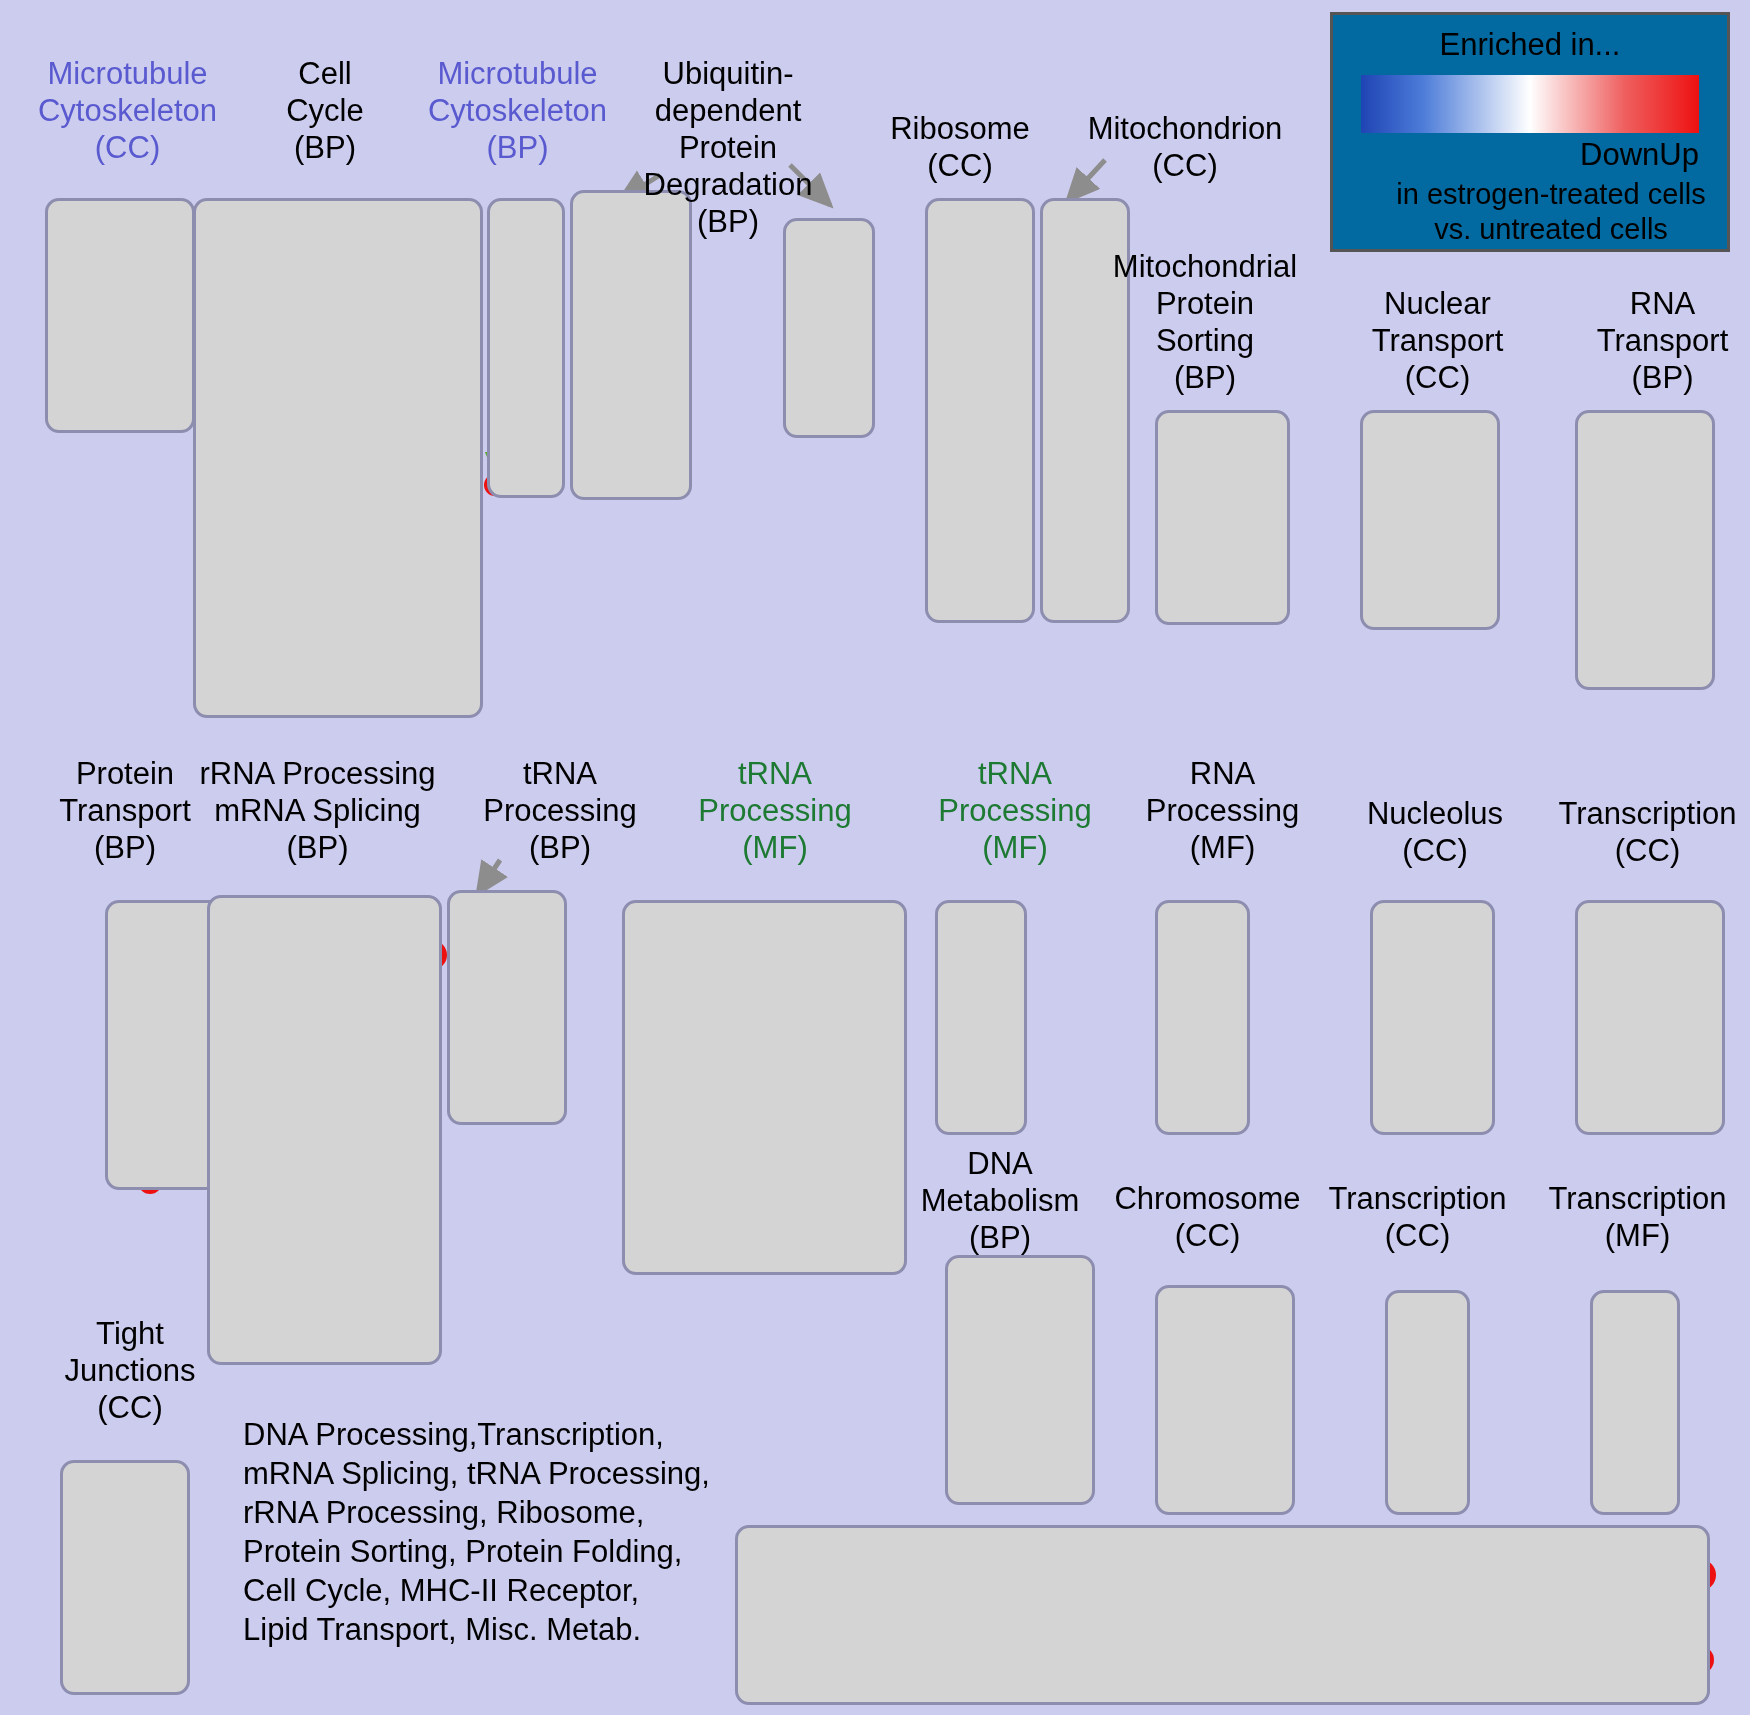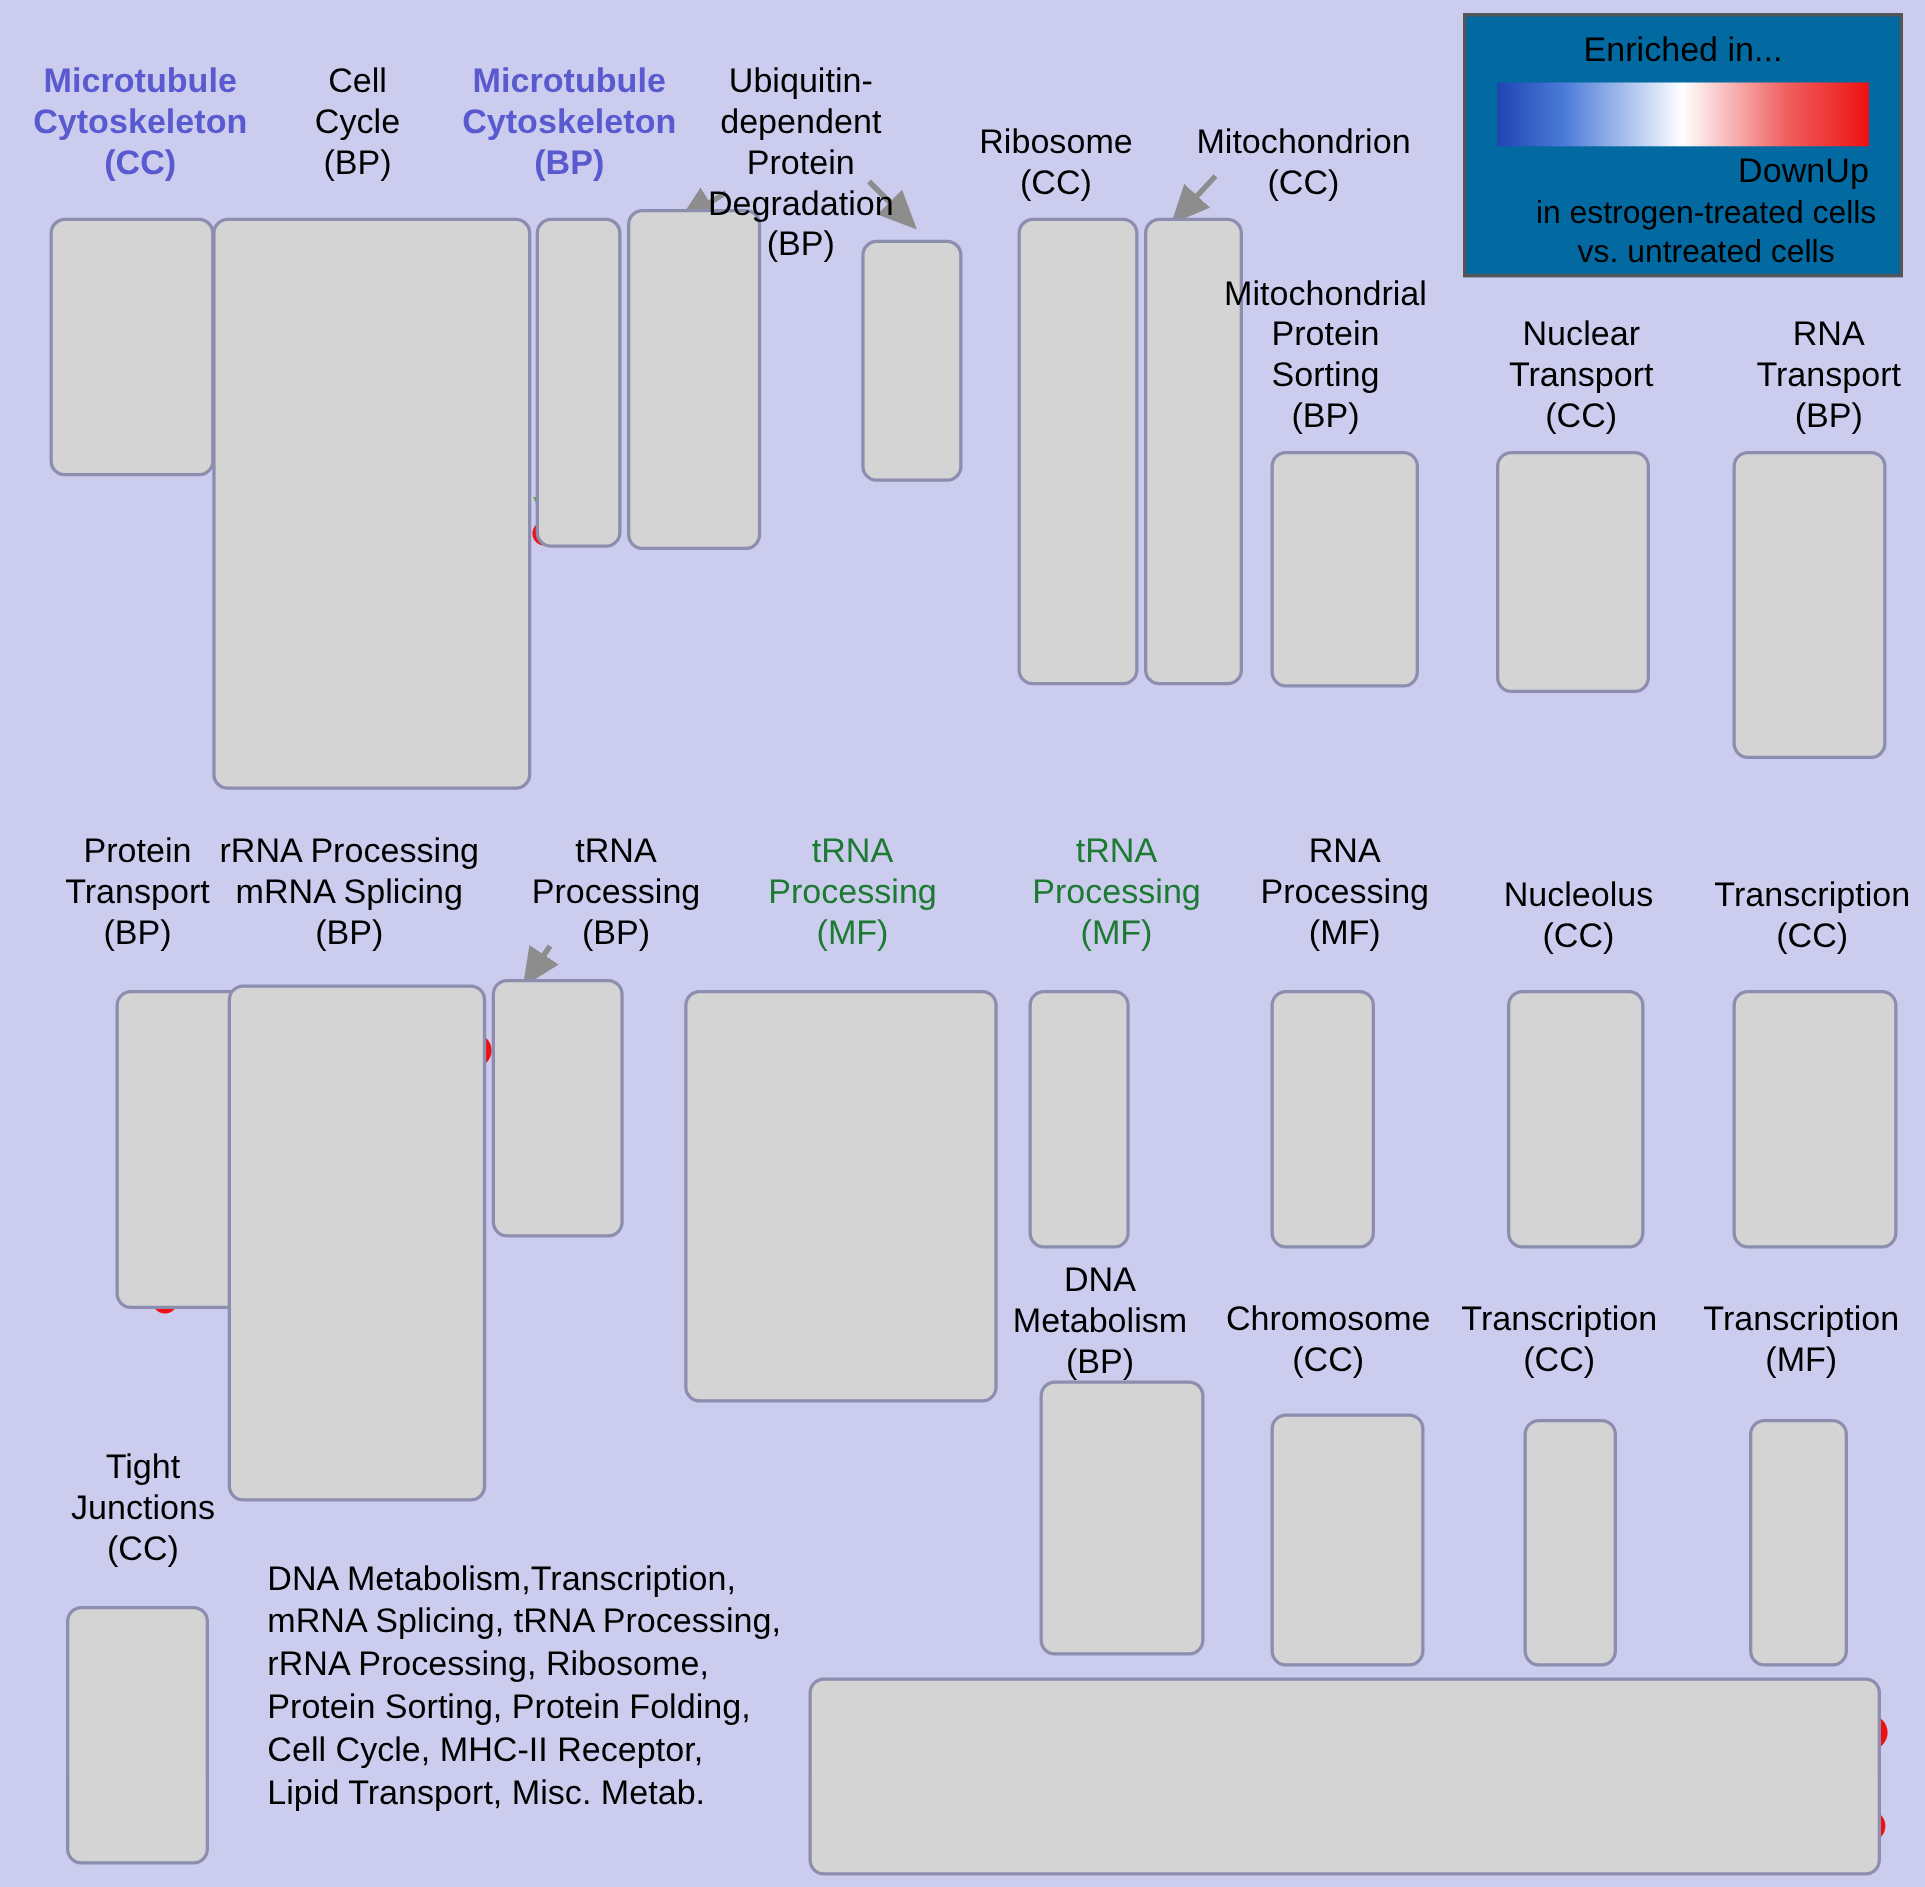--- a/index.html
+++ b/index.html
@@ -19,21 +19,21 @@
     box-sizing:border-box;
   }
   .label{
     position:absolute;
     text-align:center;
     color:#000;
     font-size:31px;
     line-height:37px;
     white-space:pre-line;
   }
-  .label.cc-blue{color:#5a5ad0;font-weight:bold;}
+  .label.cc-blue{color:#5a5ad0;}
   .label.mf-green{color:#1d7a32;}
   .legend{
     position:absolute;
     background:#0369a1;
     border:3px solid #555;
     box-sizing:border-box;
     text-align:center;
   }
   .legend .title{font-size:31px;margin-top:12px;}
   .legend .bar{
@@ -428,21 +428,21 @@
 (CC)</div>
       <div class="label" style="left: 1315px; top: 1180px; width: 205px;">Transcription
 (CC)</div>
       <div class="label" style="left: 1535px; top: 1180px; width: 205px;">Transcription
 (MF)</div>
       <div class="label" style="left: 40px; top: 1315px; width: 180px;">Tight
 Junctions
 (CC)</div>
     </div>
 
-  <div class="bigtext" style="left:243px;top:1415px;width:520px;">DNA Metabolism,Transcription,
+  <div class="bigtext" style="left:243px;top:1415px;width:520px;">DNA Processing,Transcription,
 mRNA Splicing, tRNA Processing,
 rRNA Processing, Ribosome,
 Protein Sorting, Protein Folding,
 Cell Cycle, MHC-II Receptor,
 Lipid Transport, Misc. Metab.</div>
 
   <div class="legend" style="left:1330px;top:12px;width:400px;height:240px;">
     <div class="title">Enriched in...</div>
     <div class="bar"></div>
     <div class="ends">

